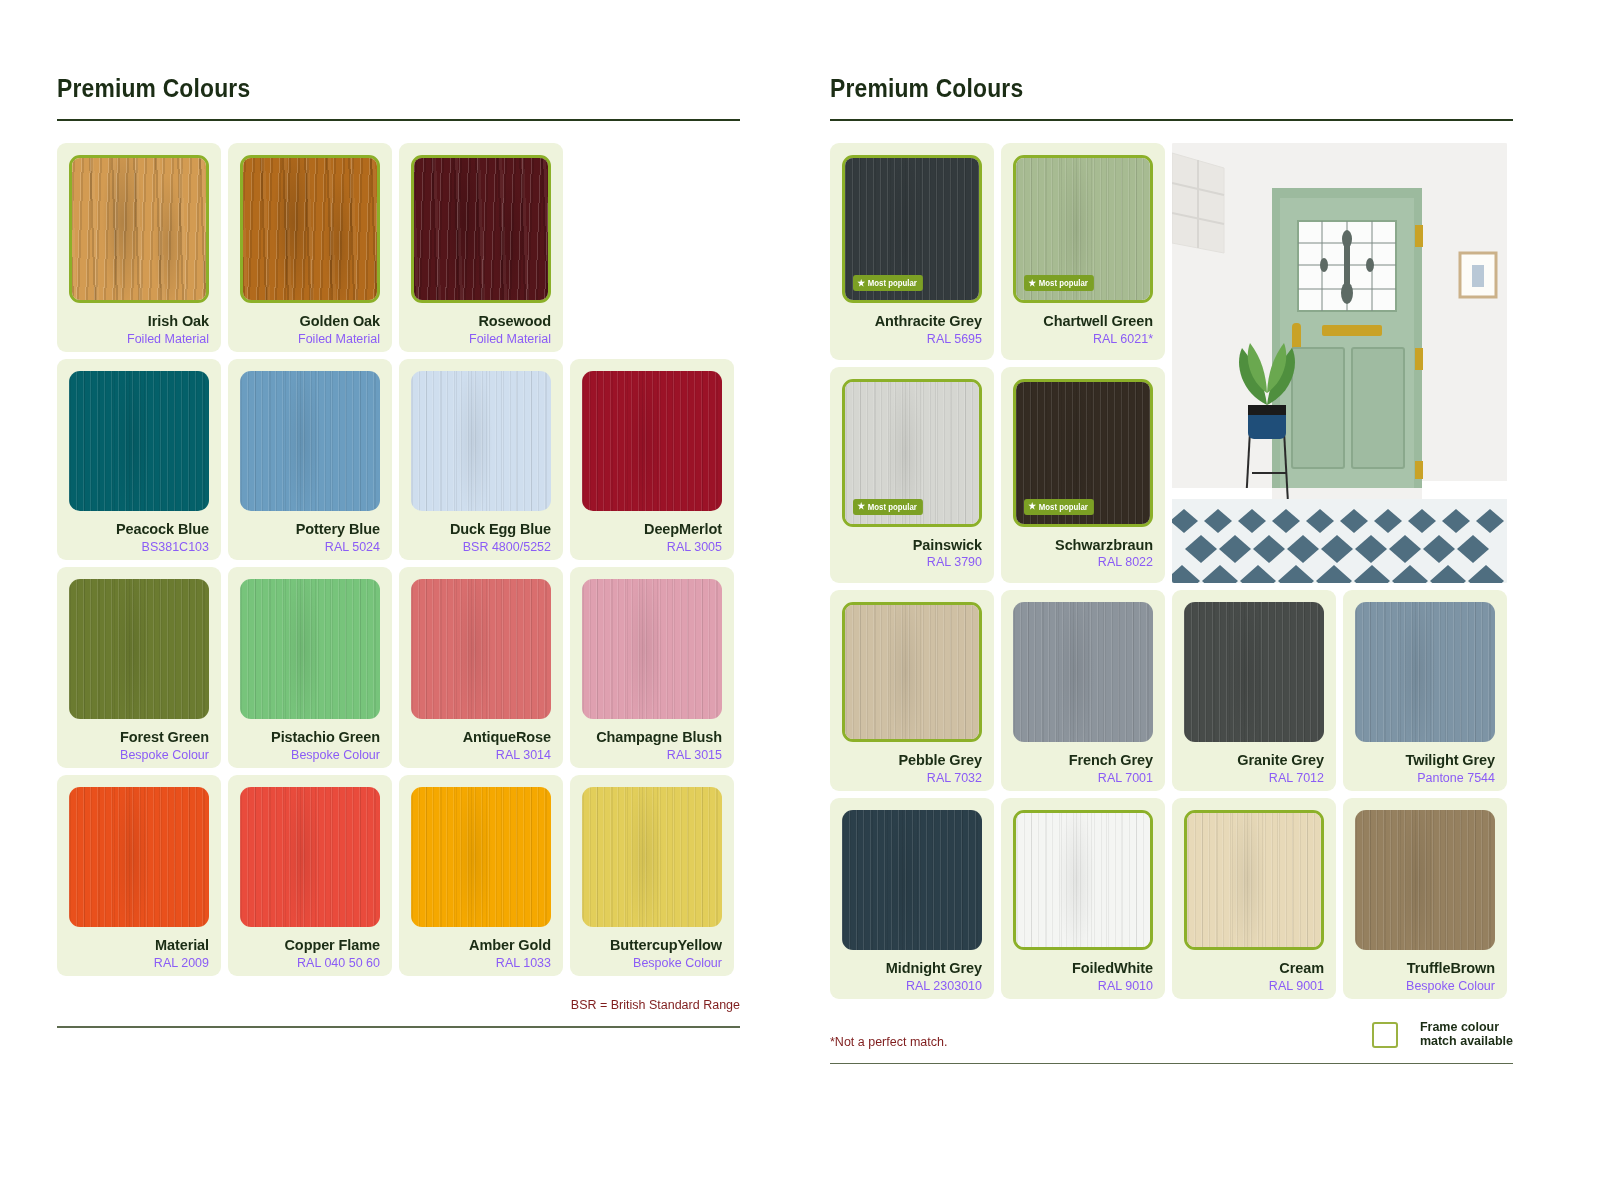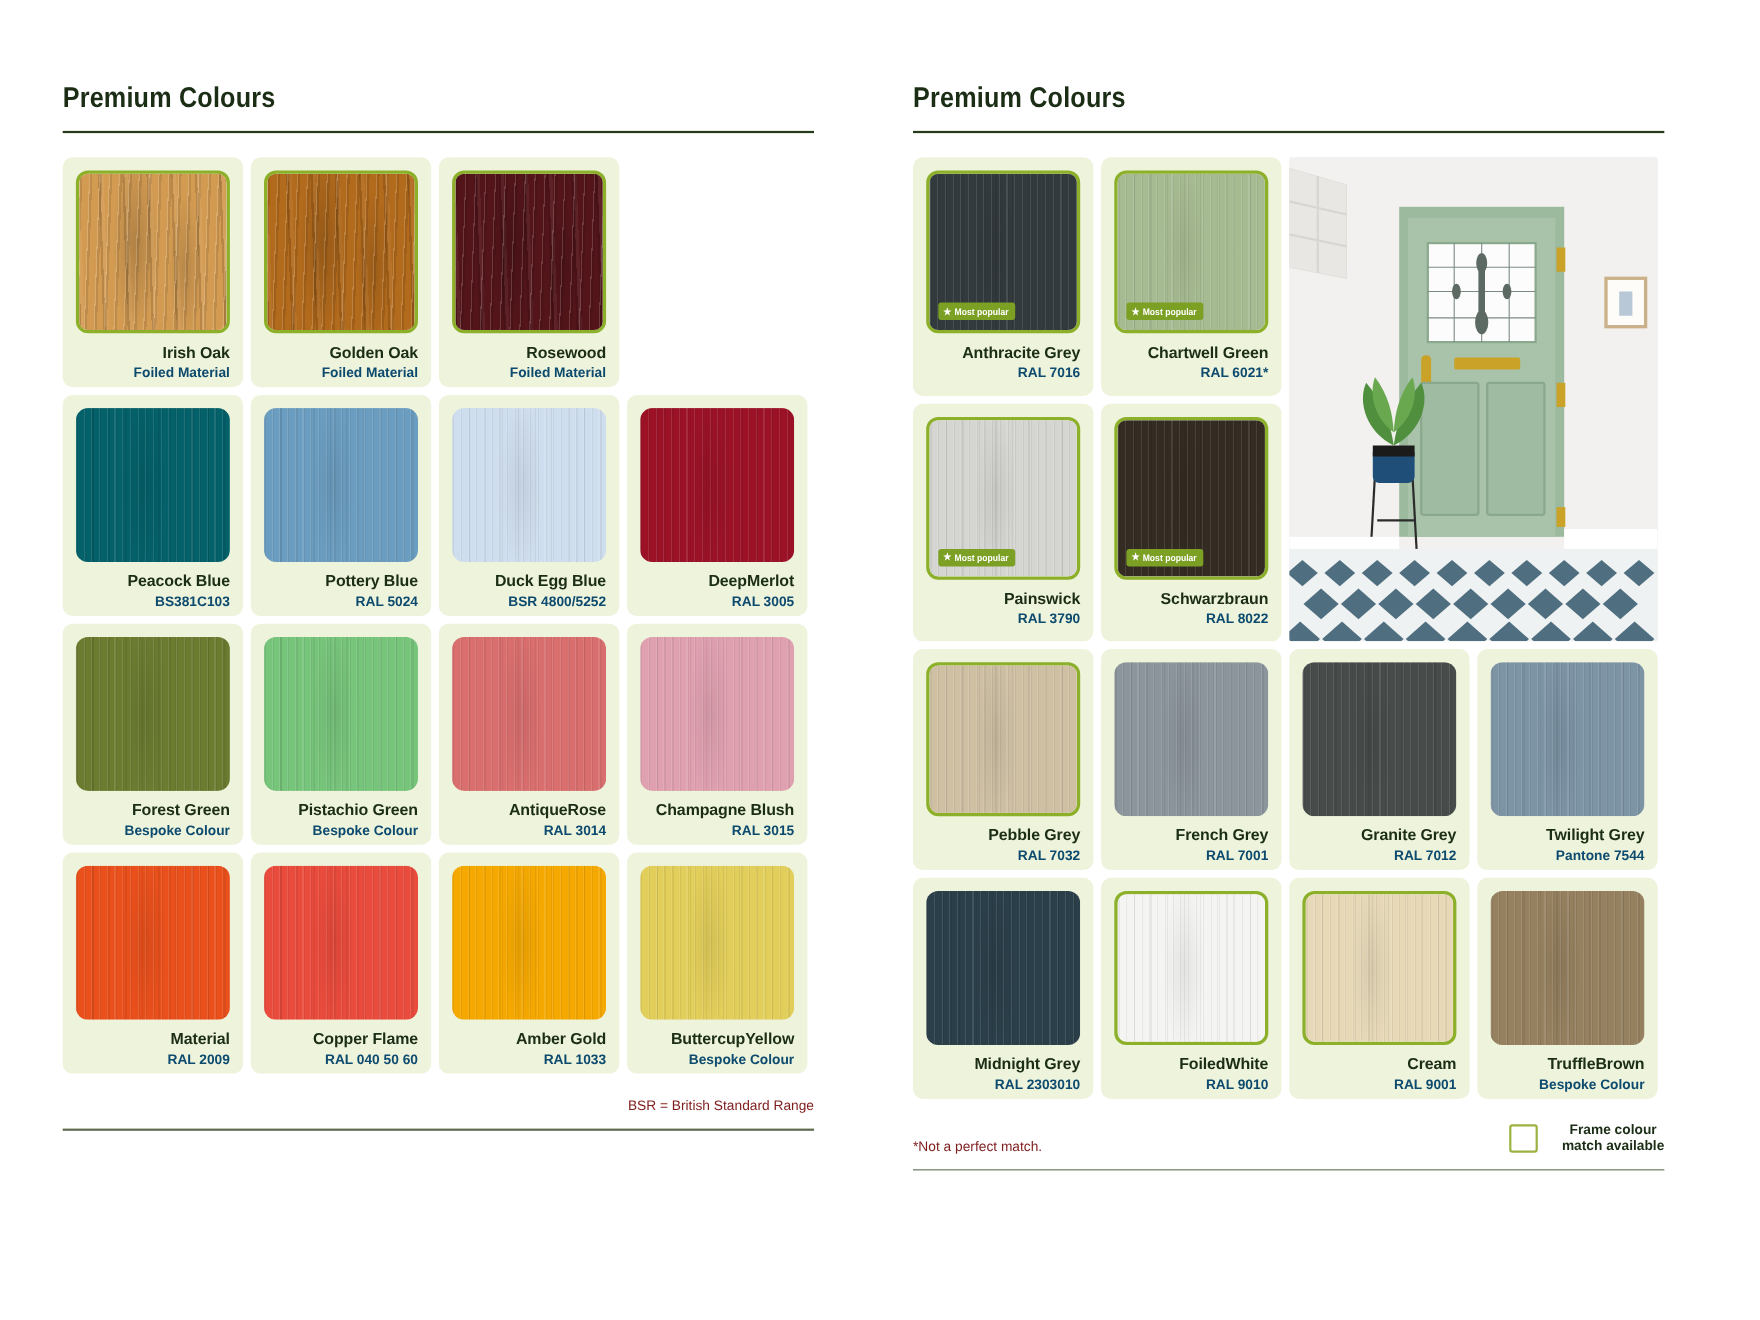--- a/index.html
+++ b/index.html
@@ -33,21 +33,21 @@
   .swatch-card.empty{background:transparent;}
   .chip{
     position:relative;width:140px;height:140px;border-radius:11px;
     overflow:hidden;box-sizing:border-box;
   }
   .chip.tall{height:148px;}
   .chip.bordered{border:3px solid #8cb029;}
   .grain{position:absolute;inset:0;}
   .label{margin-top:10px;text-align:right;}
   .label .name{font-size:14.5px;font-weight:700;color:#1b2d15;line-height:1.15;letter-spacing:-.1px;}
-  .label .code{font-size:12.5px;font-weight:700;color:#0c4a6e;margin-top:2px;line-height:1.15;}
+  .label .code{font-size:12.5px;font-weight:400;color:#8b5cf6;margin-top:2px;line-height:1.15;}
 
   .badge{
     position:absolute;left:8px;bottom:9px;
     background:#7ca024;color:#fff;border-radius:3px;
     font-size:8.5px;font-weight:700;
     padding:3px 7px 3px 5px;
     display:flex;align-items:center;gap:3px;
     white-space:nowrap;
     transform:scaleX(.92);transform-origin:left center;
   }
@@ -61,21 +61,21 @@
   }
 
   .footnote-row{
     display:flex;align-items:flex-end;justify-content:space-between;
     margin-top:22px;width:683px;
   }
   .footnote{font-size:12.5px;color:#7f1d1d;font-weight:400;}
   .footnote.right{text-align:right;}
   .bottom-rule{height:1.5px;background:#5d6b4f;width:683px;margin-top:14px;}
 
-  .frame-note{display:flex;align-items:center;gap:22px;text-align:center;}
+  .frame-note{display:flex;align-items:center;gap:22px;}
   .frame-box{width:22px;height:22px;border:2px solid #9bb241;border-radius:3px;background:#fff;}
   .frame-text{font-size:12.5px;font-weight:700;line-height:1.1;color:#1b2d15;}
 </style>
 </head>
 <body>
 
 <div class="spread">
 
   <div class="page left">
     <div class="page-inner">
@@ -235,21 +235,21 @@
           <div class="swatch-card">
             <div class="chip tall bordered">
               <div class="grain" style="background: repeating-linear-gradient(90deg, rgba(255, 255, 255, 0.11) 0px, rgba(255, 255, 255, 0.11) 1px, rgba(0, 0, 0, 0.055) 1px, rgba(0, 0, 0, 0.055) 2px, rgba(255, 255, 255, 0) 2px, rgba(255, 255, 255, 0) 7px), repeating-linear-gradient(90deg, rgba(0, 0, 0, 0.06) 0px, rgba(0, 0, 0, 0.06) 1px, rgba(255, 255, 255, 0) 1px, rgba(255, 255, 255, 0) 15px), radial-gradient(26px 110px at 45% 50%, rgba(0, 0, 0, 0.07), rgba(0, 0, 0, 0) 72%) rgb(51, 58, 61);"></div>
               <div class="badge">
                 <span class="star">★</span>
                 <span>Most popular</span>
               </div>
             </div>
             <div class="label">
               <div class="name">Anthracite Grey</div>
-              <div class="code">RAL 7016</div>
+              <div class="code">RAL 5695</div>
             </div>
           </div>
           <div class="swatch-card">
             <div class="chip tall bordered">
               <div class="grain" style="background: repeating-linear-gradient(90deg, rgba(255, 255, 255, 0.11) 0px, rgba(255, 255, 255, 0.11) 1px, rgba(0, 0, 0, 0.055) 1px, rgba(0, 0, 0, 0.055) 2px, rgba(255, 255, 255, 0) 2px, rgba(255, 255, 255, 0) 7px), repeating-linear-gradient(90deg, rgba(0, 0, 0, 0.06) 0px, rgba(0, 0, 0, 0.06) 1px, rgba(255, 255, 255, 0) 1px, rgba(255, 255, 255, 0) 15px), radial-gradient(26px 110px at 45% 50%, rgba(0, 0, 0, 0.07), rgba(0, 0, 0, 0) 72%) rgb(167, 187, 146);"></div>
               <div class="badge">
                 <span class="star">★</span>
                 <span>Most popular</span>
               </div>
             </div>

